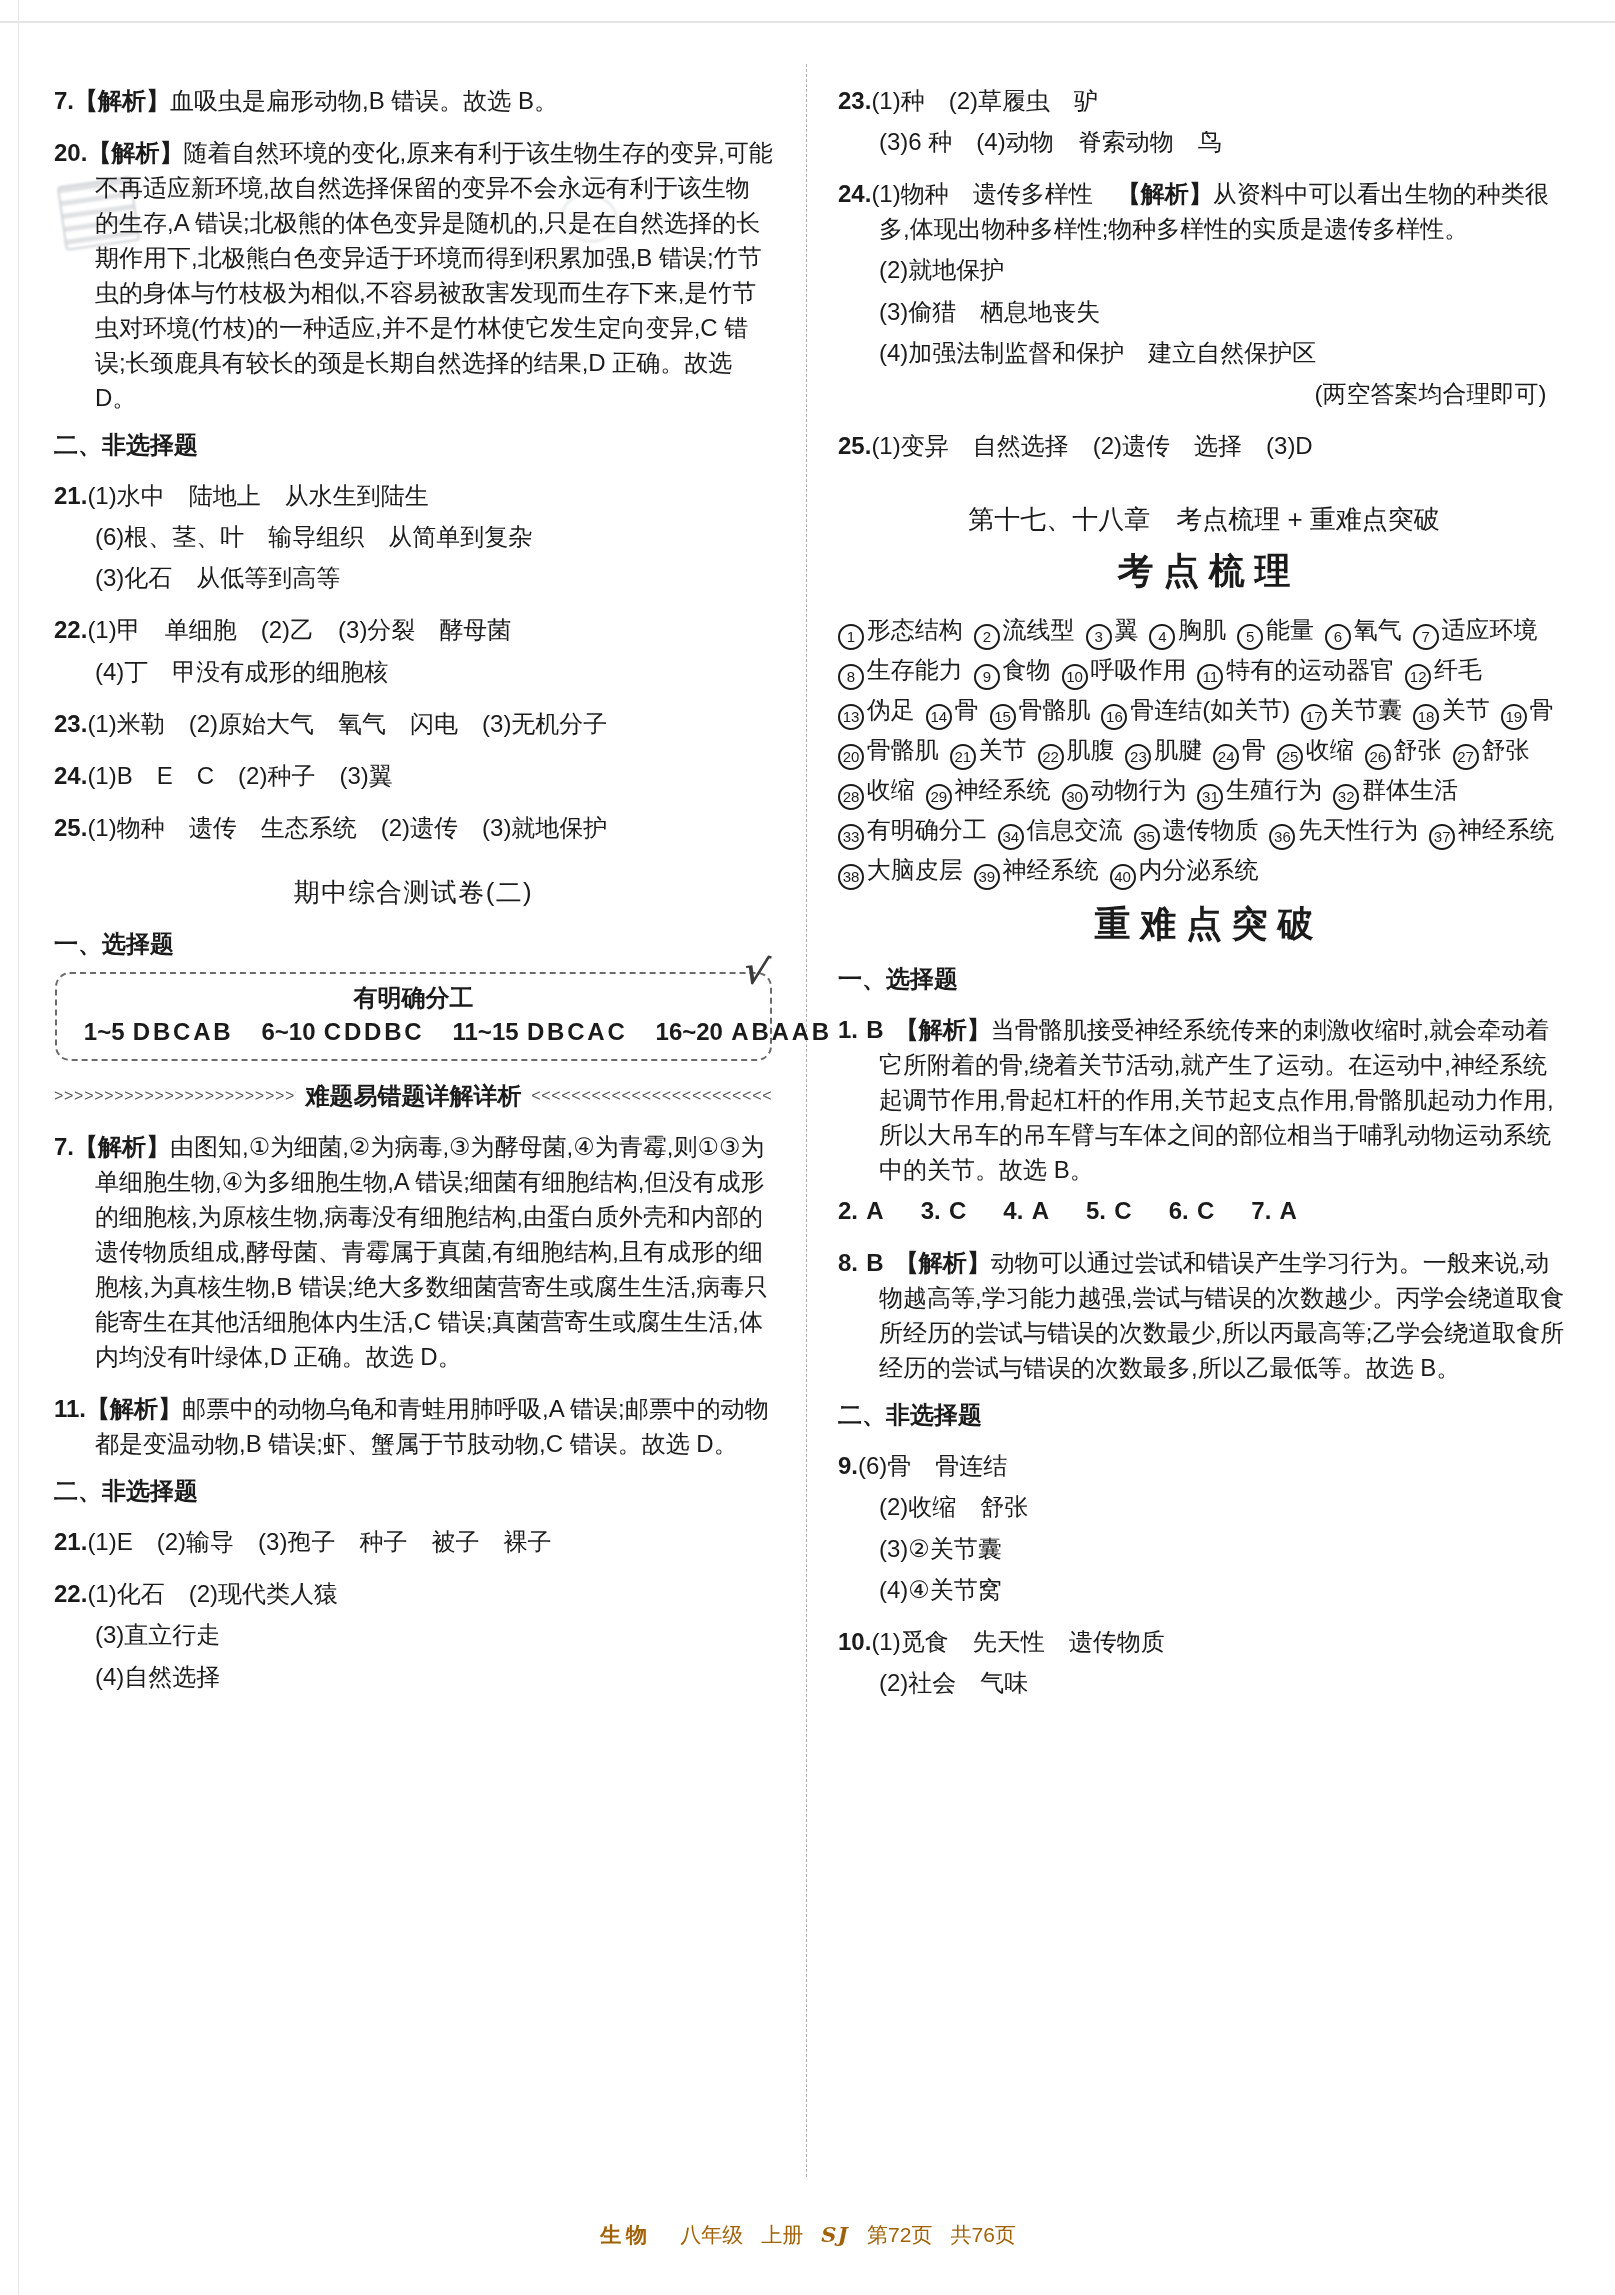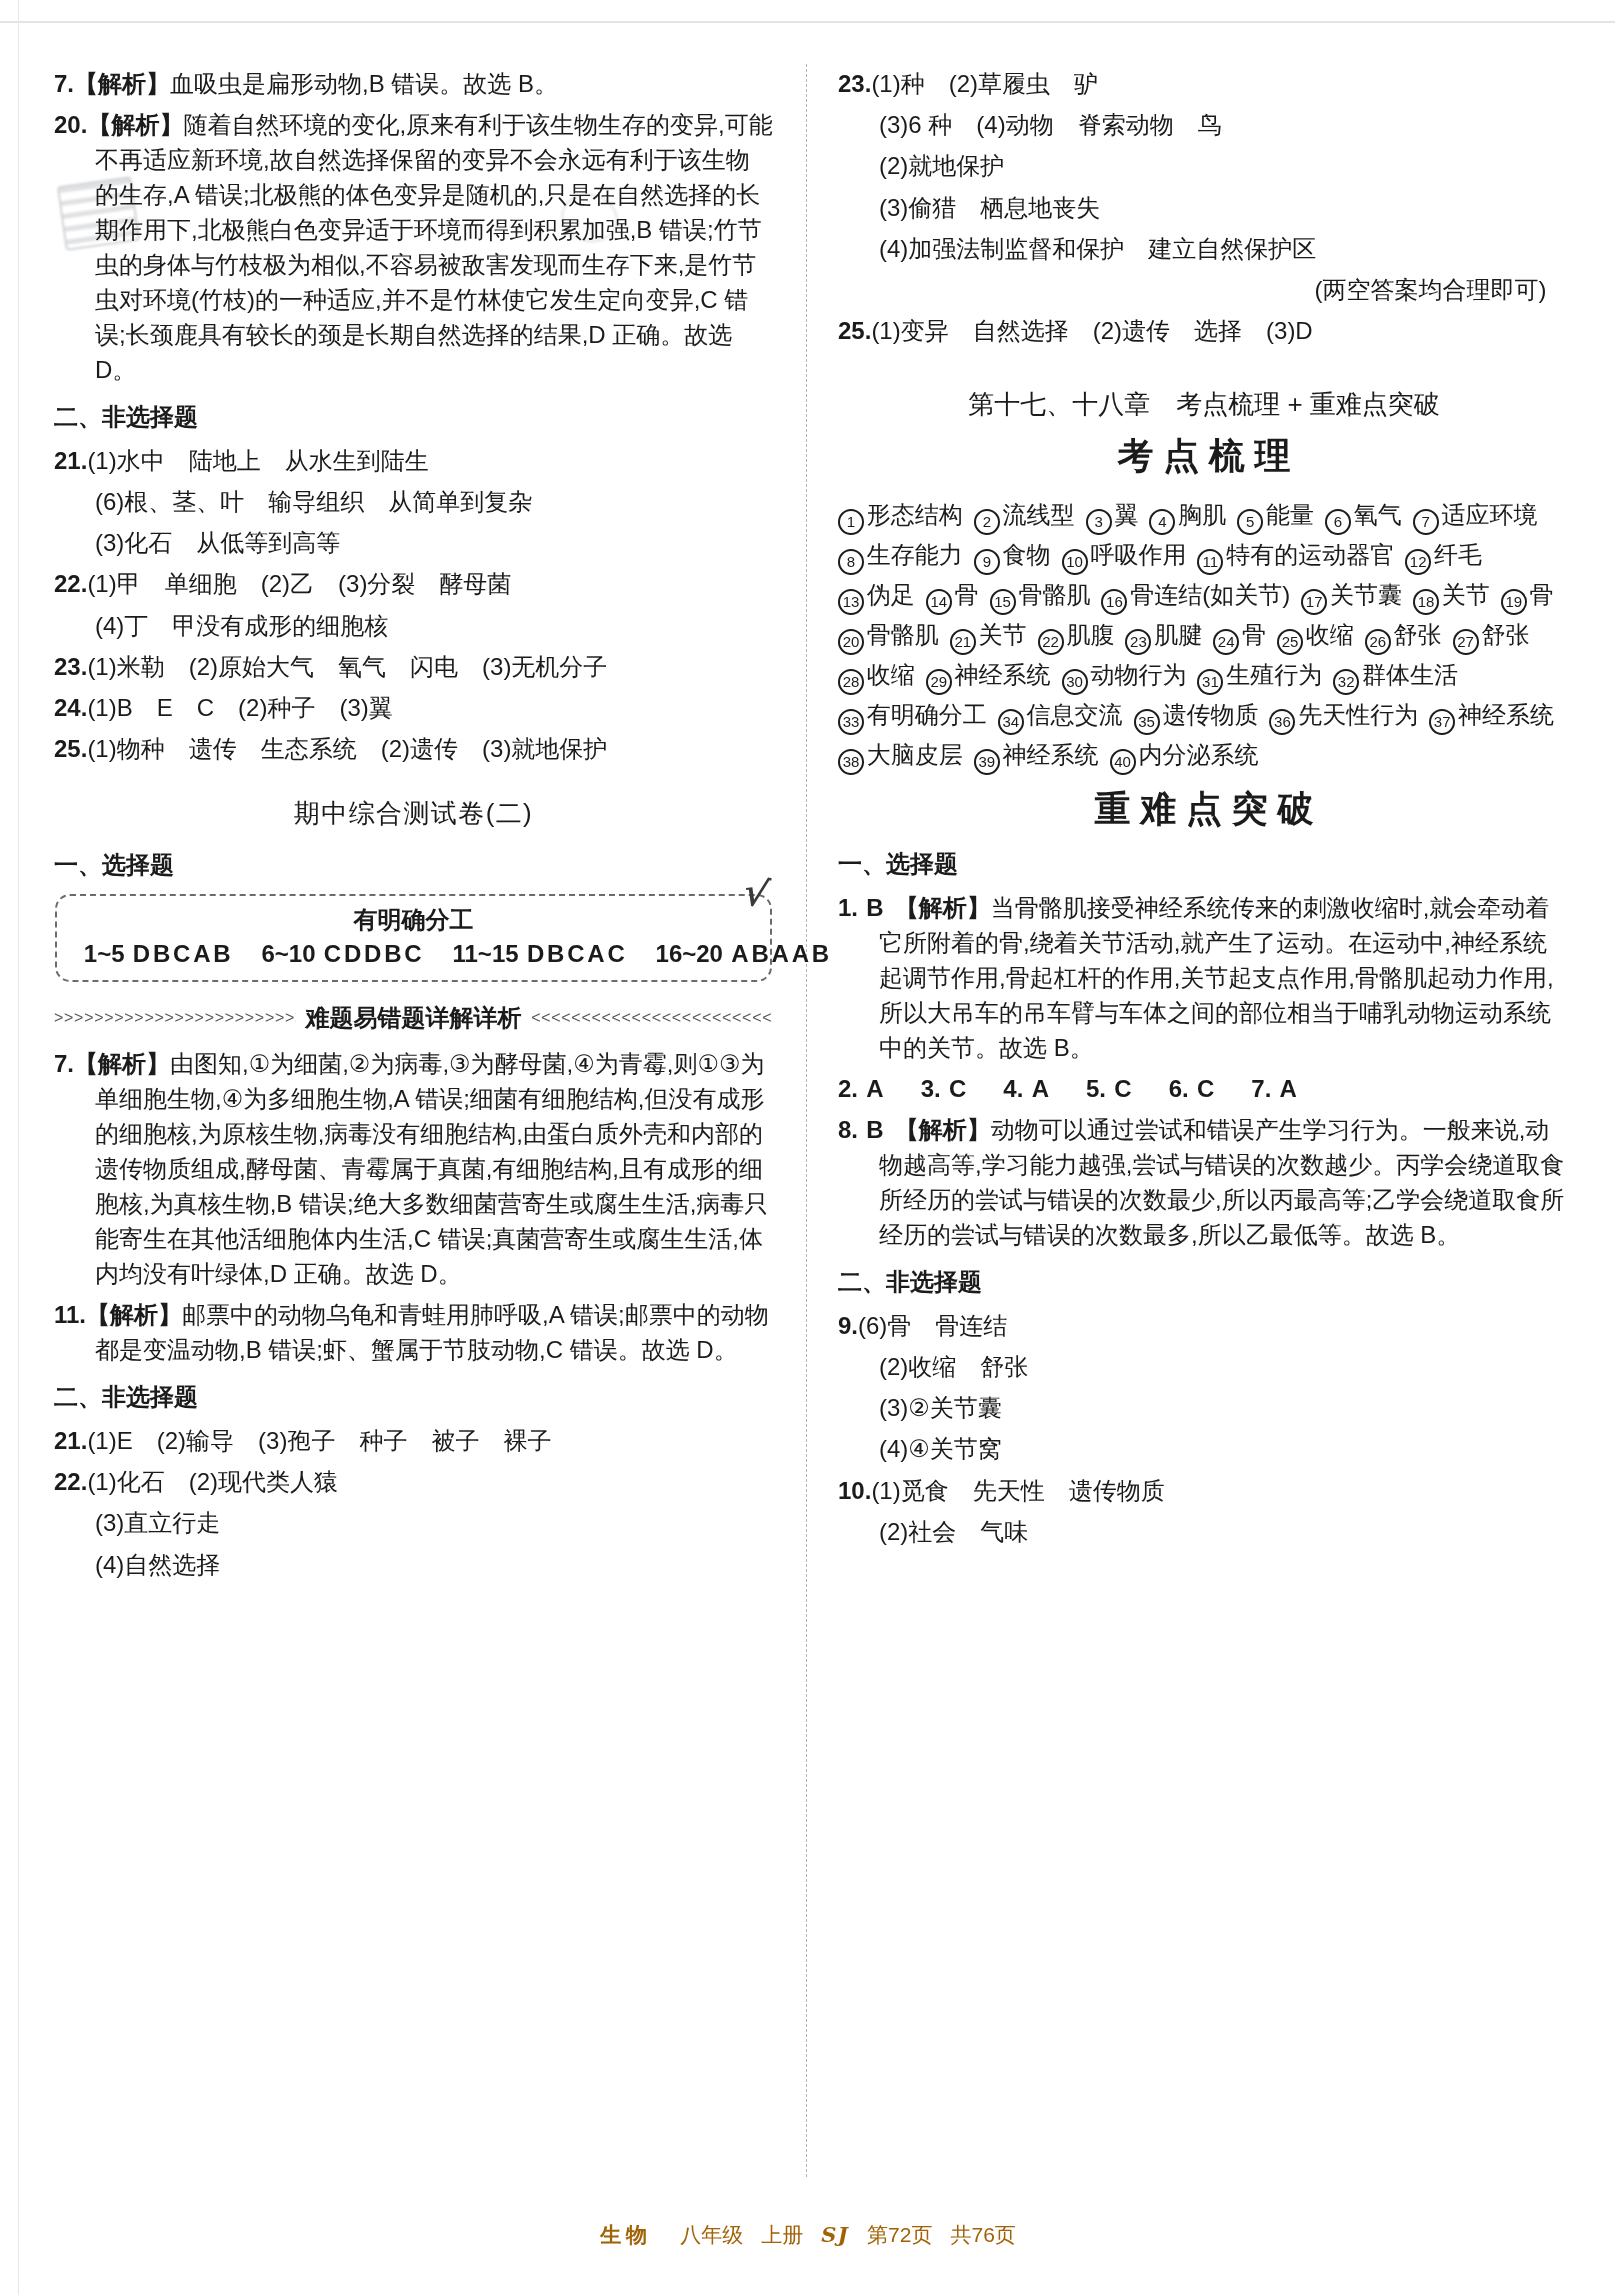--- a/index.html
+++ b/index.html
@@ -13,21 +13,21 @@
   .page{position:absolute;inset:0;background:#ffffff;}
   .scan-line-h{position:absolute;left:0;top:21.4px;width:100%;height:1.4px;background:#e4e4e4;}
   .scan-line-v{position:absolute;left:18px;top:0;width:1.4px;height:100%;background:#e8e8e8;}
   .divider{position:absolute;left:806px;top:64px;height:2113px;width:0;border-left:1.4px dashed #b3b3b3;}
 
   .col{position:absolute;top:66px;}
   .left{left:54px;width:719px;}
   .right{left:838px;width:732px;}
 
   .para,.sub,.noteline{font-size:24px;line-height:35px;margin-bottom:6.2px;}
-  .para{padding-left:41px;text-indent:-41px;}
+  .para{padding-left:41px;text-indent:-41px;margin-top:17px;}
   .sub{padding-left:41px;}
   .noteline{text-align:right;padding-right:23.5px;}
   .b{font-weight:700;}
   .ansl{margin:0 11px 0 8.3px;}
 
   .section{font-size:24px;font-weight:700;margin:14px 0 9.7px;}
   .extitle{font-size:26px;font-weight:400;text-align:center;letter-spacing:1.4px;margin:30px 0 18px;}
   .chapter{font-size:26px;font-weight:400;text-align:center;margin:39px 0 9.7px;}
   .calli{font-family:"DejaVu Serif","Liberation Serif",serif;font-weight:700;font-size:36px;
          text-align:center;letter-spacing:9.7px;text-indent:9.7px;margin:9.7px 0 14px;}
@@ -107,20 +107,21 @@
       <div class="para"><span class="b">11.</span><span class="b">【解析】</span><span>邮票中的动物乌龟和青蛙用肺呼吸,A 错误;邮票中的动物都是变温动物,B 错误;虾、蟹属于节肢动物,C 错误。故选 D。</span></div>
       <div class="section"><span>二、非选择题</span></div>
       <div class="para"><span class="b">21.</span><span>(1)E　(2)输导　(3)孢子　种子　被子　裸子</span></div>
       <div class="para"><span class="b">22.</span><span>(1)化石　(2)现代类人猿</span></div>
       <div class="sub"><span>(3)直立行走</span></div>
       <div class="sub"><span>(4)自然选择</span></div>
     </div>
   <div class="col right">
       <div class="para"><span class="b">23.</span><span>(1)种　(2)草履虫　驴</span></div>
       <div class="sub"><span>(3)6 种　(4)动物　脊索动物　鸟</span></div>
+      <div class="para"><span class="b">24.</span><span>(1)物种　遗传多样性　</span><span class="b">【解析】</span><span>从资料中可以看出生物的种类很多,体现出物种多样性;物种多样性的实质是遗传多样性。</span></div>
       <div class="sub"><span>(2)就地保护</span></div>
       <div class="sub"><span>(3)偷猎　栖息地丧失</span></div>
       <div class="sub"><span>(4)加强法制监督和保护　建立自然保护区</span></div>
       <div class="noteline"><span>(两空答案均合理即可)</span></div>
       <div class="para"><span class="b">25.</span><span>(1)变异　自然选择　(2)遗传　选择　(3)D</span></div>
       <div class="chapter"><span>第十七、十八章　考点梳理 + 重难点突破</span></div>
       <div class="calli"><span>考点梳理</span></div>
       <div class="points"><span class="pt"><span class="circ">1</span><span class="pt-t">形态结构</span></span><span class="pt"><span class="circ">2</span><span class="pt-t">流线型</span></span><span class="pt"><span class="circ">3</span><span class="pt-t">翼</span></span><span class="pt"><span class="circ">4</span><span class="pt-t">胸肌</span></span><span class="pt"><span class="circ">5</span><span class="pt-t">能量</span></span><span class="pt"><span class="circ">6</span><span class="pt-t">氧气</span></span><span class="pt"><span class="circ">7</span><span class="pt-t">适应环境</span></span><span class="pt"><span class="circ">8</span><span class="pt-t">生存能力</span></span><span class="pt"><span class="circ">9</span><span class="pt-t">食物</span></span><span class="pt"><span class="circ">10</span><span class="pt-t">呼吸作用</span></span><span class="pt"><span class="circ">11</span><span class="pt-t">特有的运动器官</span></span><span class="pt"><span class="circ">12</span><span class="pt-t">纤毛</span></span><span class="pt"><span class="circ">13</span><span class="pt-t">伪足</span></span><span class="pt"><span class="circ">14</span><span class="pt-t">骨</span></span><span class="pt"><span class="circ">15</span><span class="pt-t">骨骼肌</span></span><span class="pt"><span class="circ">16</span><span class="pt-t">骨连结(如关节)</span></span><span class="pt"><span class="circ">17</span><span class="pt-t">关节囊</span></span><span class="pt"><span class="circ">18</span><span class="pt-t">关节</span></span><span class="pt"><span class="circ">19</span><span class="pt-t">骨</span></span><span class="pt"><span class="circ">20</span><span class="pt-t">骨骼肌</span></span><span class="pt"><span class="circ">21</span><span class="pt-t">关节</span></span><span class="pt"><span class="circ">22</span><span class="pt-t">肌腹</span></span><span class="pt"><span class="circ">23</span><span class="pt-t">肌腱</span></span><span class="pt"><span class="circ">24</span><span class="pt-t">骨</span></span><span class="pt"><span class="circ">25</span><span class="pt-t">收缩</span></span><span class="pt"><span class="circ">26</span><span class="pt-t">舒张</span></span><span class="pt"><span class="circ">27</span><span class="pt-t">舒张</span></span><span class="pt"><span class="circ">28</span><span class="pt-t">收缩</span></span><span class="pt"><span class="circ">29</span><span class="pt-t">神经系统</span></span><span class="pt"><span class="circ">30</span><span class="pt-t">动物行为</span></span><span class="pt"><span class="circ">31</span><span class="pt-t">生殖行为</span></span><span class="pt"><span class="circ">32</span><span class="pt-t">群体生活</span></span><span class="pt"><span class="circ">33</span><span class="pt-t">有明确分工</span></span><span class="pt"><span class="circ">34</span><span class="pt-t">信息交流</span></span><span class="pt"><span class="circ">35</span><span class="pt-t">遗传物质</span></span><span class="pt"><span class="circ">36</span><span class="pt-t">先天性行为</span></span><span class="pt"><span class="circ">37</span><span class="pt-t">神经系统</span></span><span class="pt"><span class="circ">38</span><span class="pt-t">大脑皮层</span></span><span class="pt"><span class="circ">39</span><span class="pt-t">神经系统</span></span><span class="pt"><span class="circ">40</span><span class="pt-t">内分泌系统</span></span></div>
       <div class="calli"><span>重难点突破</span></div>
       <div class="section"><span>一、选择题</span></div>

